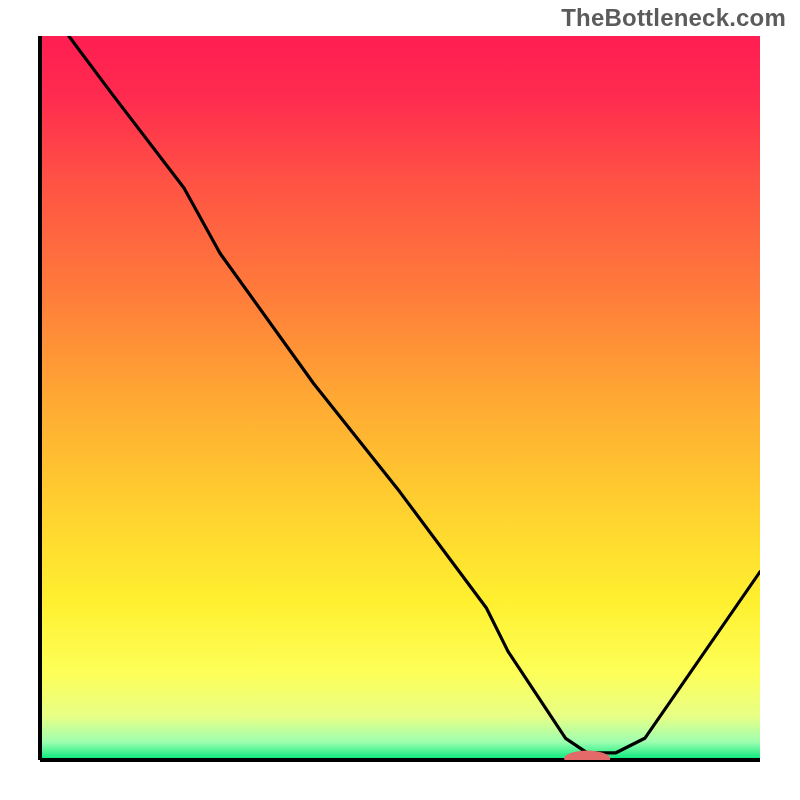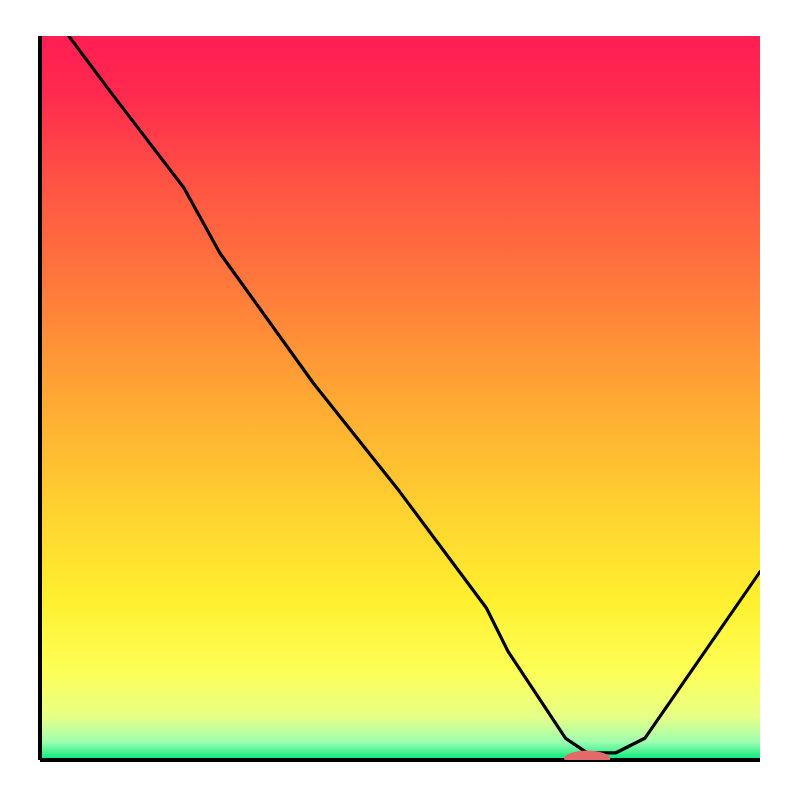--- a/index.html
+++ b/index.html
@@ -26,20 +26,21 @@
     letter-spacing: 0.2px;
   }
   svg {
     display: block;
   }
 </style>
 </head>
 <body>
 
 <div class="container">
+  <div class="watermark">TheBottleneck.com</div>
 
   <svg id="chart-svg" width="800" height="800" viewBox="0 0 800 800">
     <defs>
       <linearGradient id="bg-grad" x1="0" y1="0" x2="0" y2="1">
           <stop offset="0.00%" stop-color="#ff1e52"></stop>
           <stop offset="8.00%" stop-color="#ff2a4f"></stop>
           <stop offset="20.00%" stop-color="#ff5244"></stop>
           <stop offset="35.00%" stop-color="#ff7a3b"></stop>
           <stop offset="50.00%" stop-color="#ffa833"></stop>
           <stop offset="65.00%" stop-color="#ffd02f"></stop>

